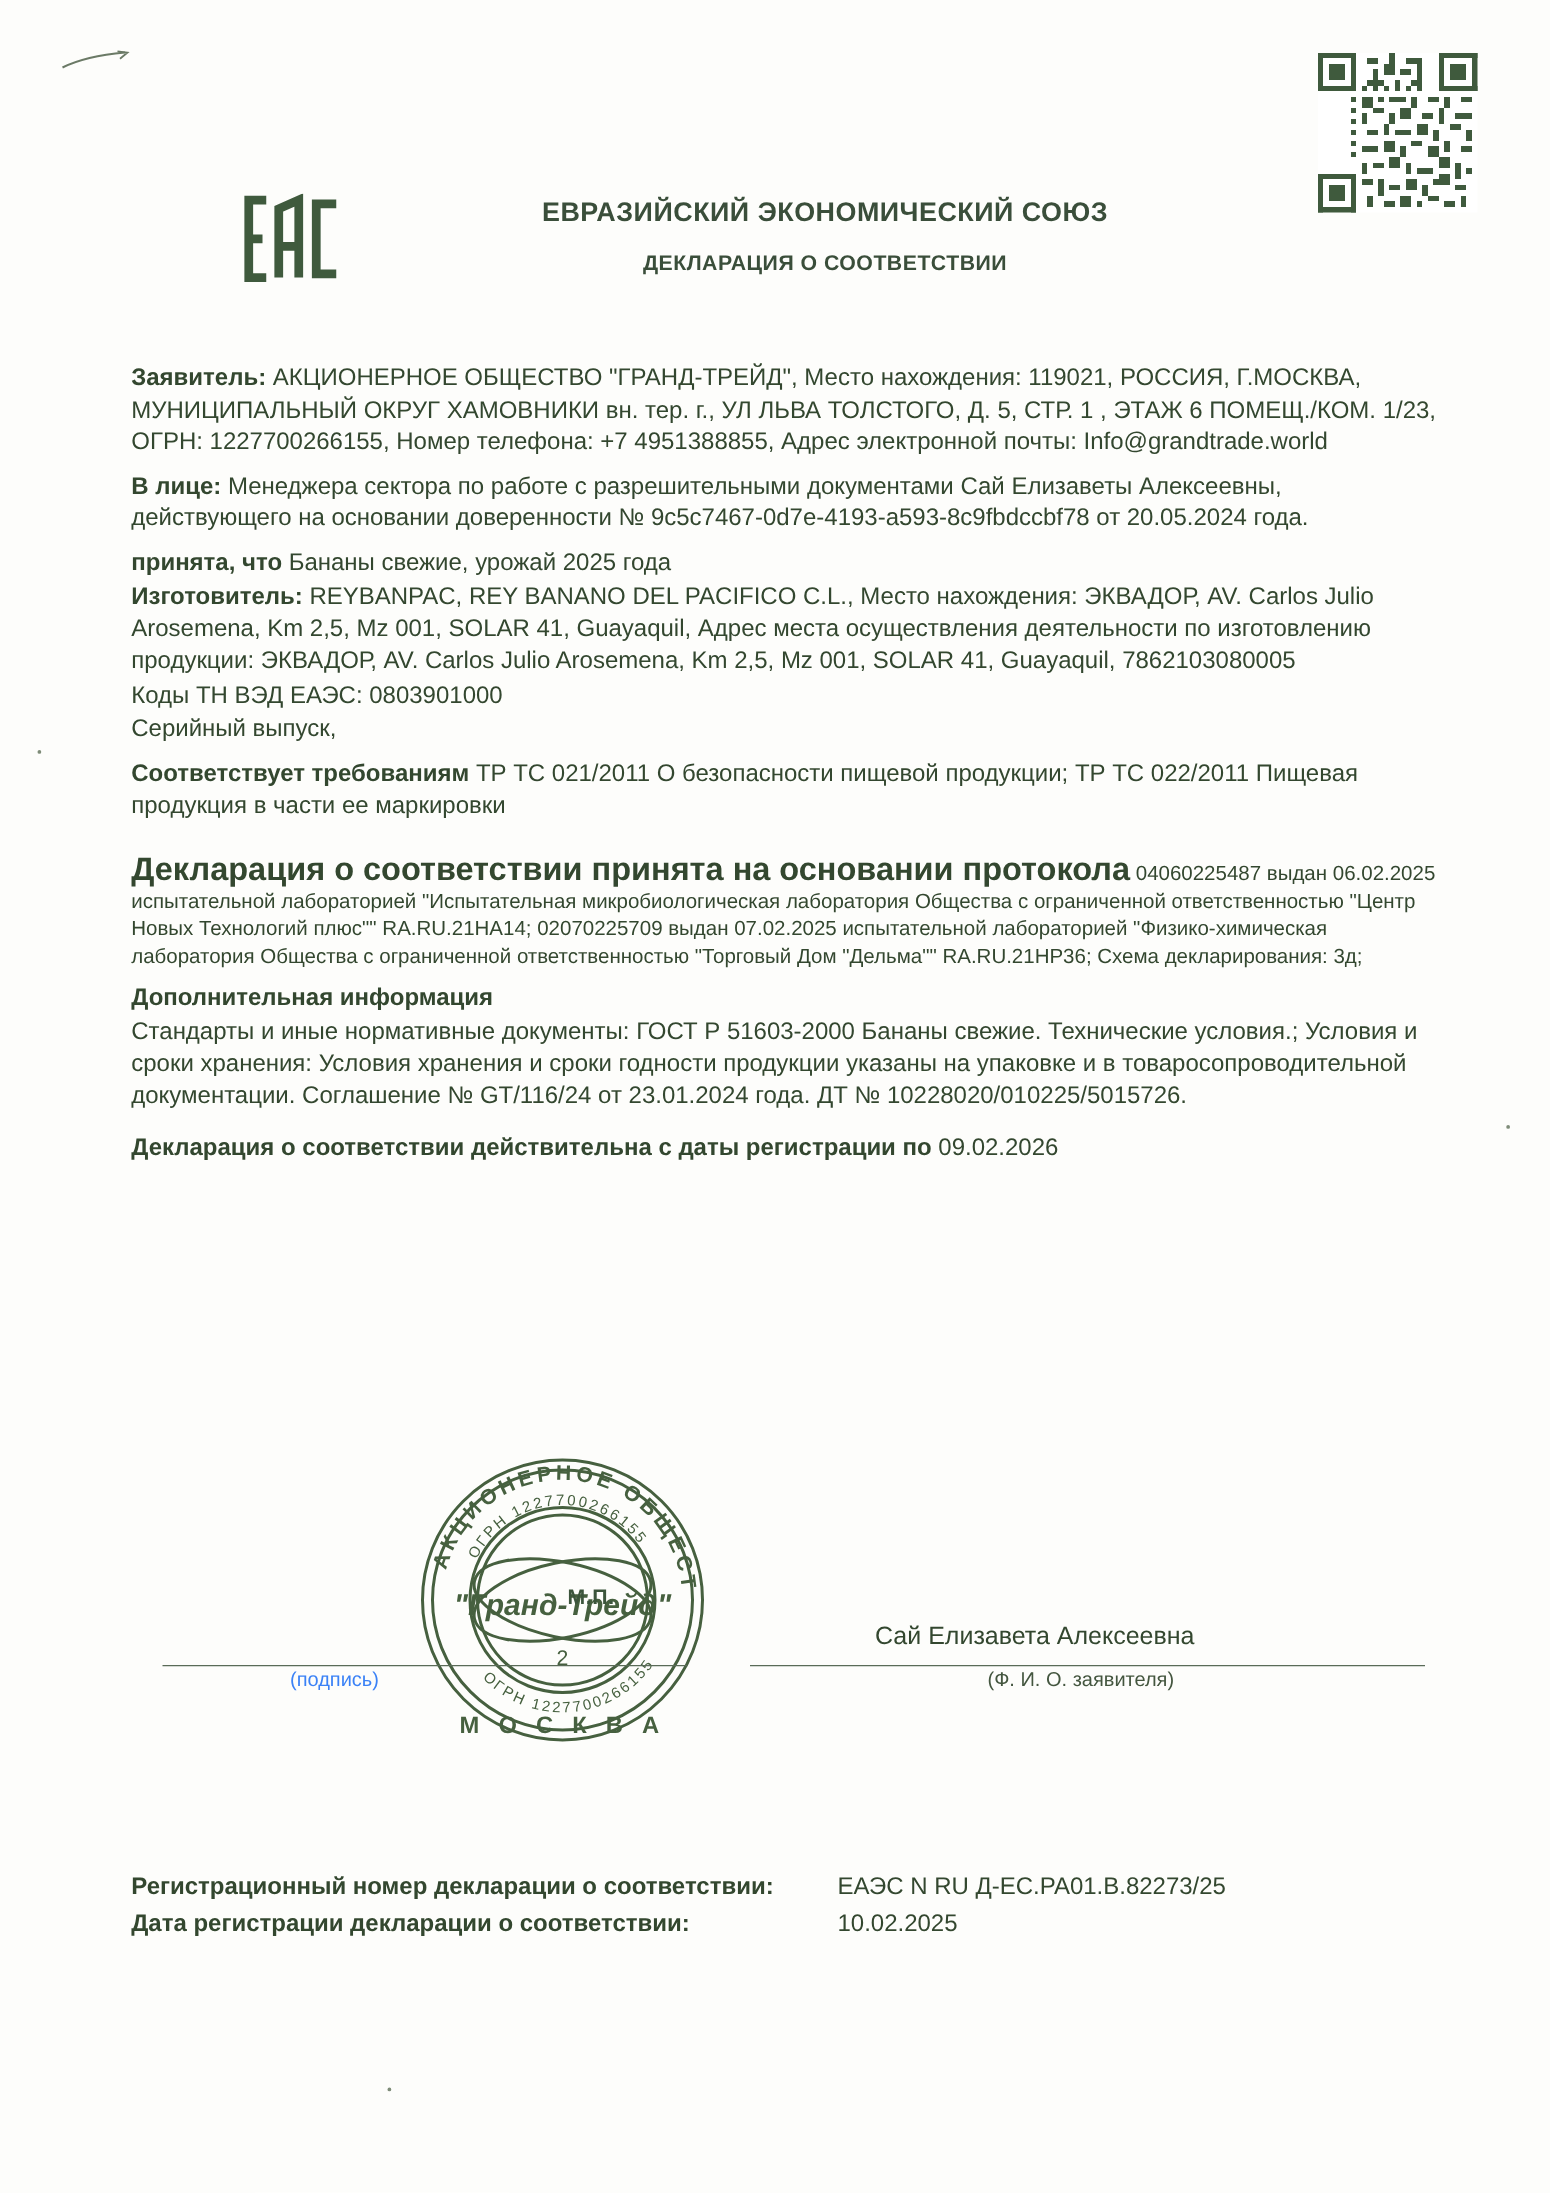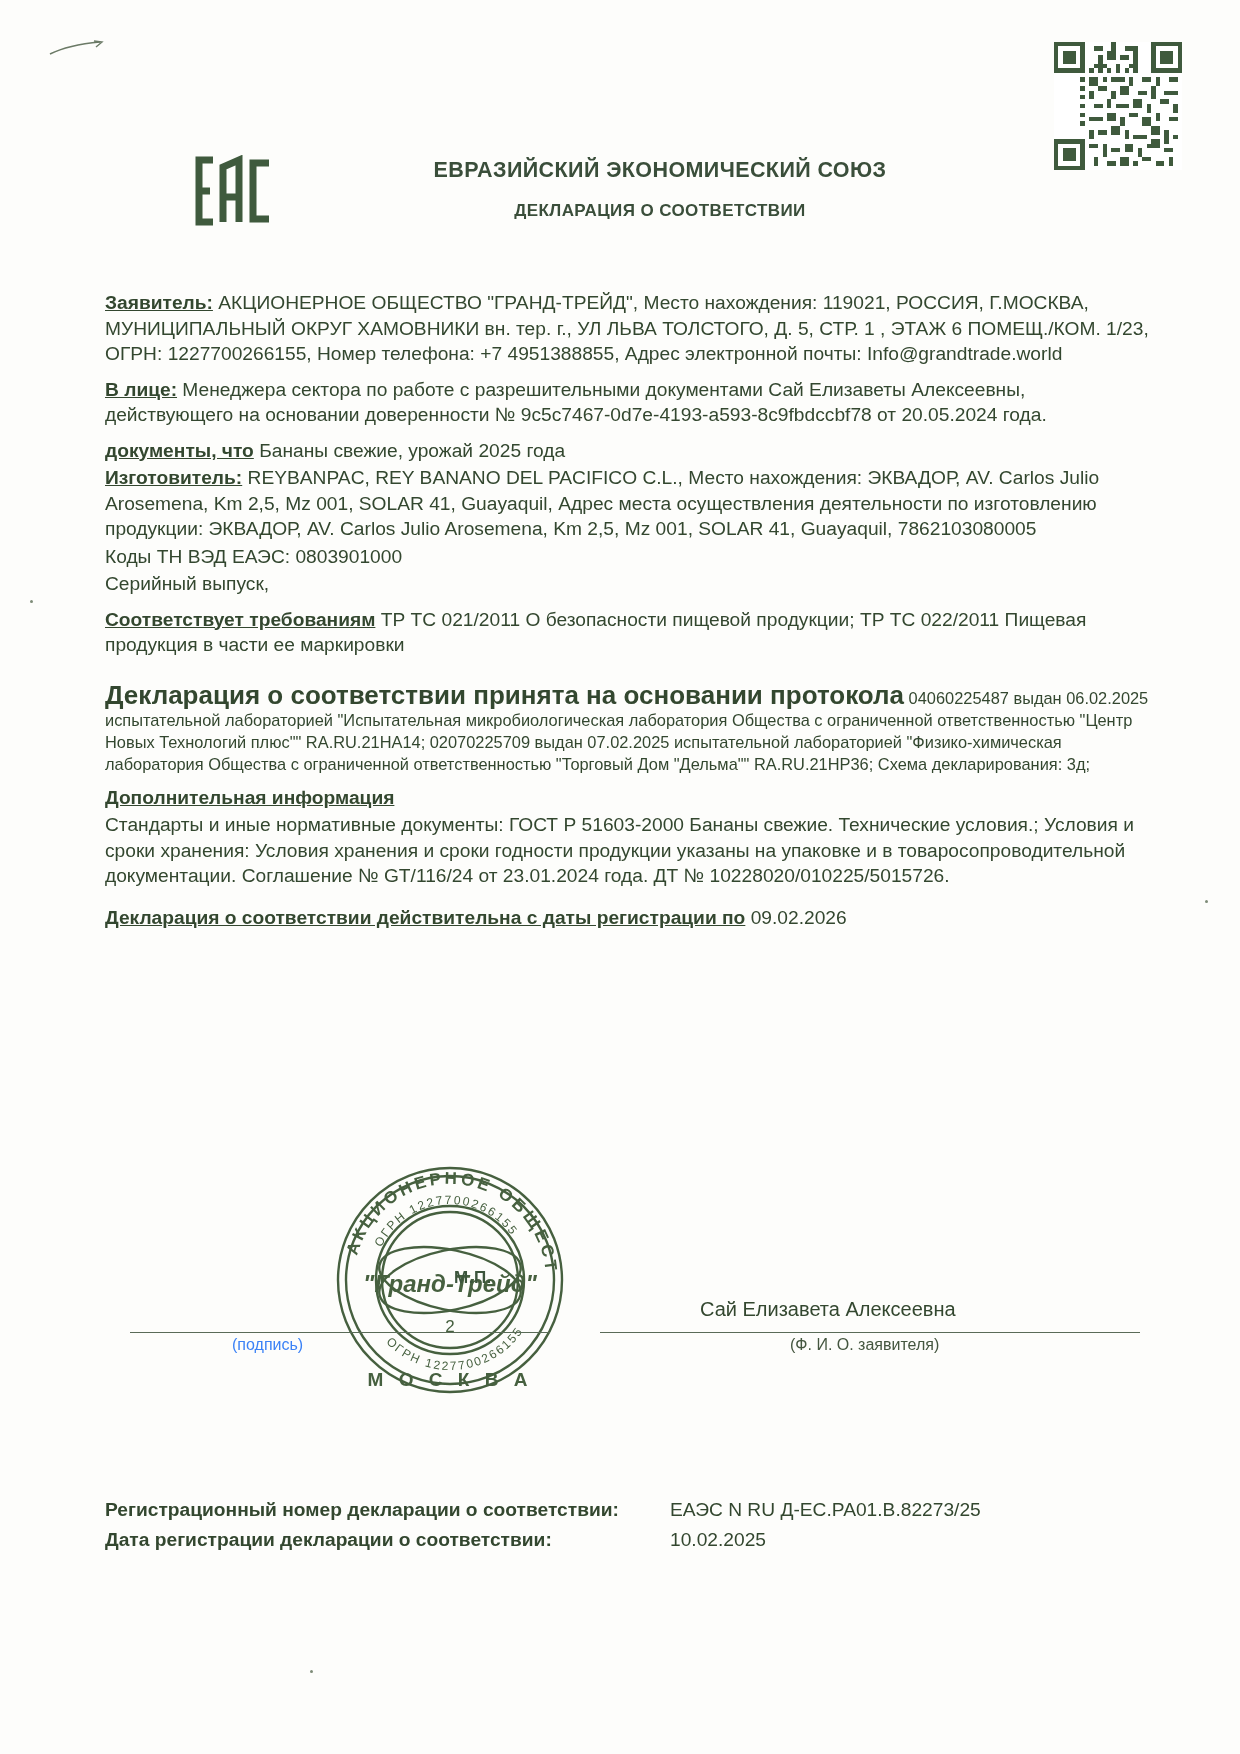--- a/index.html
+++ b/index.html
@@ -87,21 +87,21 @@
     font-size: 19.2px;
     line-height: 25.5px;
     color: #33472f;
   }
   .para {
     margin: 0 0 2px 0;
   }
   .gap-sm { margin-top: 10px; }
   .gap-md { margin-top: 16px; }
   .gap-lg { margin-top: 26px; }
-  b, .b { font-weight: bold; text-decoration: underline; }
+  b, .b { font-weight: bold; }
 
   .small-block {
     font-size: 16.4px;
     line-height: 22px;
   }
   .small-block .lead {
     font-size: 26px;
     font-weight: bold;
   }
 
@@ -326,21 +326,21 @@
 
     <div class="para">
       <span class="b">Заявитель:</span><span> АКЦИОНЕРНОЕ ОБЩЕСТВО "ГРАНД-ТРЕЙД", Место нахождения: 119021, РОССИЯ, Г.МОСКВА, МУНИЦИПАЛЬНЫЙ ОКРУГ ХАМОВНИКИ вн. тер. г.,   УЛ ЛЬВА ТОЛСТОГО, Д. 5, СТР. 1 , ЭТАЖ  6   ПОМЕЩ./КОМ.   1/23, ОГРН: 1227700266155, Номер телефона: +7 4951388855, Адрес электронной почты: Info@grandtrade.world</span>
     </div>
 
     <div class="para gap-sm">
       <span class="b">В лице:</span><span> Менеджера сектора по работе с разрешительными документами Сай Елизаветы Алексеевны, действующего на основании доверенности № 9c5c7467-0d7e-4193-a593-8c9fbdccbf78 от 20.05.2024 года.</span>
     </div>
 
     <div class="para gap-sm">
-      <span class="b">документы, что</span><span>  Бананы свежие, урожай 2025 года</span>
+      <span class="b">принята, что</span><span>  Бананы свежие, урожай 2025 года</span>
     </div>
 
     <div class="para">
       <span class="b">Изготовитель:</span><span> REYBANPAC, REY BANANO DEL PACIFICO C.L., Место нахождения: ЭКВАДОР, AV. Carlos Julio Arosemena, Km 2,5, Mz 001, SOLAR 41, Guayaquil, Адрес места осуществления деятельности по изготовлению продукции: ЭКВАДОР, AV. Carlos Julio Arosemena, Km 2,5, Mz 001, SOLAR 41, Guayaquil, 7862103080005</span>
     </div>
 
     <div class="para">Коды ТН ВЭД ЕАЭС: 0803901000</div>
     <div class="para">Серийный выпуск,</div>
 
     <div class="para gap-sm">

